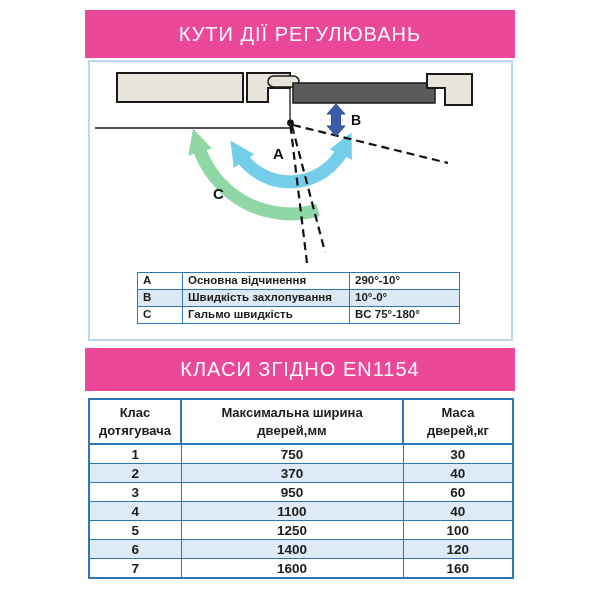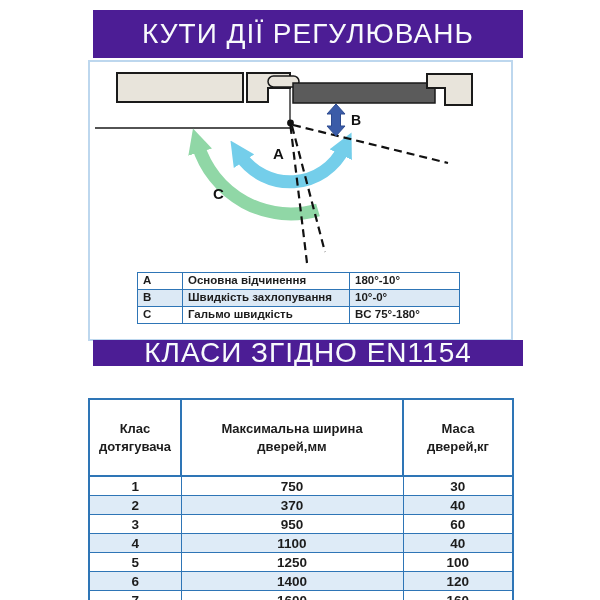--- a/index.html
+++ b/index.html
@@ -1,26 +1,26 @@
 <!DOCTYPE html>
 <html><head>
 <meta charset="utf-8">
 <style>
   html,body{margin:0;padding:0}
   body{
     width:600px;height:600px;position:relative;background:#ffffff;
     font-family:"Liberation Sans",sans-serif;color:#1c1c1c;overflow:hidden;
   }
   .hdr{
-    position:absolute;left:85px;width:430px;background:#4c1d95;
+    position:absolute;left:85px;width:430px;background:#ec4899;
     color:#F8FAFC;display:flex;align-items:center;justify-content:center;
-    font-size:28px;letter-spacing:1px;white-space:nowrap;margin-left:8px;
+    font-size:20px;letter-spacing:1px;white-space:nowrap;
   }
   #hdr1{top:10px;height:48px}
-  #hdr2{top:340px;height:26px}
+  #hdr2{top:348px;height:43px}
   #panel{
     position:absolute;left:88px;top:60px;width:421px;height:277px;
     border:2px solid #BDD7EE;background:#fff;
   }
   #panel svg{position:absolute;left:0;top:0;display:block}
   #legend{
     position:absolute;left:47px;top:210px;width:322px;
     border-collapse:collapse;table-layout:fixed;
     font-size:11.5px;font-weight:600;background:#fff;
   }
@@ -29,21 +29,21 @@
     vertical-align:middle;line-height:1;overflow:hidden;white-space:nowrap;
   }
   #legend tr.alt{background:#DCE9F5}
   #classes{
     position:absolute;left:88px;top:398px;width:424px;
     border-collapse:collapse;table-layout:fixed;text-align:center;
     border:2px solid #2E75B6;background:#fff;
   }
   #classes th{
     border:2px solid #2E75B6;height:43px;font-size:13px;font-weight:bold;
-    vertical-align:middle;padding:16px 6px;line-height:1.35;
+    vertical-align:middle;padding:0 6px;line-height:1.35;
   }
   #classes td{
     border:1.5px solid #2E75B6;height:18px;font-size:13.5px;font-weight:bold;
     vertical-align:middle;padding:0;
   }
   #classes tr.alt{background:#DEEBF7}
   svg text{font-family:"Liberation Sans",sans-serif;font-weight:bold;fill:#111}
 </style>
 </head>
 <body>
@@ -89,21 +89,21 @@
   <table id="legend">
     <colgroup>
         <col style="width:45px">
         <col style="width:167px">
         <col style="width:110px">
       </colgroup>
     <tbody>
         <tr>
           <td>A</td>
           <td>Основна відчинення</td>
-          <td>180°-10°</td>
+          <td>290°-10°</td>
         </tr>
         <tr class="alt">
           <td>B</td>
           <td>Швидкість захлопування</td>
           <td>10°-0°</td>
         </tr>
         <tr>
           <td>C</td>
           <td>Гальмо швидкість</td>
           <td>BC 75°-180°</td>

